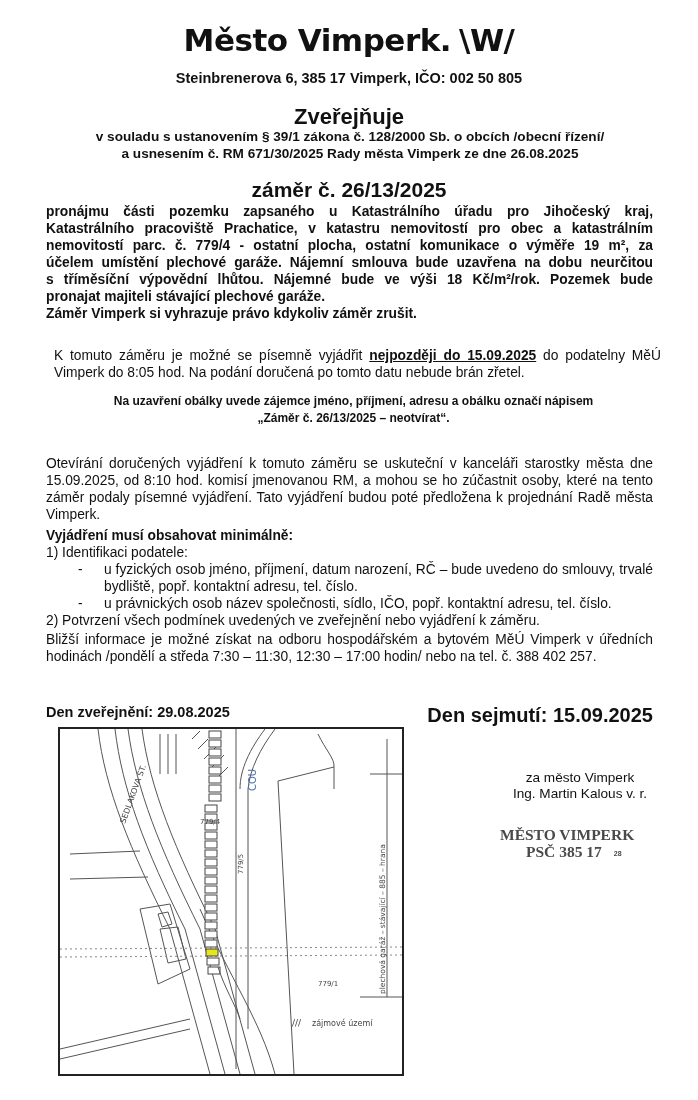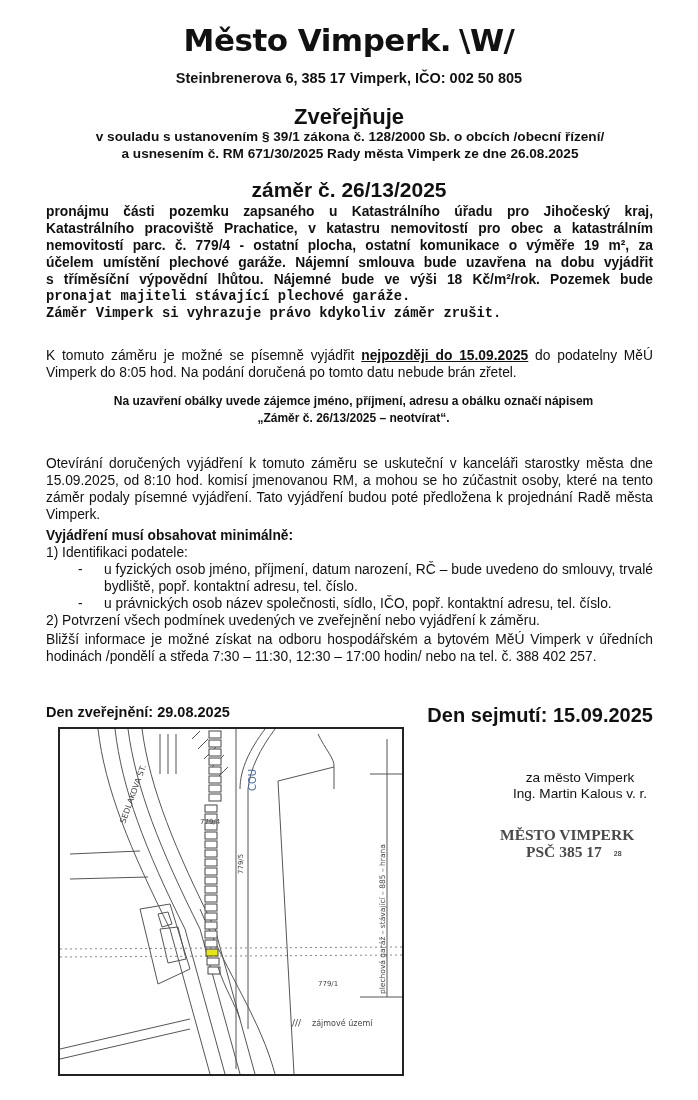--- a/index.html
+++ b/index.html
@@ -10,22 +10,22 @@
         font-weight:bold;font-size:31px;letter-spacing:-0.5px;color:#111;}
   .logo .mark{margin-left:8px;font-weight:bold;}
   .addr{left:0;width:698px;top:70px;text-align:center;font-weight:bold;font-size:14.5px;}
   .h1{left:0;width:698px;top:104px;text-align:center;font-weight:bold;font-size:22px;}
   .sub{left:60px;width:580px;top:128px;text-align:center;font-weight:bold;font-size:13.6px;line-height:17px;}
   .h2{left:0;width:698px;top:178px;text-align:center;font-weight:bold;font-size:21px;}
   .p{left:46px;width:607px;font-size:13.8px;line-height:17px;text-align:justify;}
   .bold{font-weight:bold;}
   .intent{top:203px;}
   .intent span.l{display:block;text-align:justify;text-align-last:justify;}
-  .intent span.last{text-align-last:left;font-family:Liberation Mono, monospace;}
-  .deadline{top:347px;}
+  .intent span.last{text-align-last:left;}
+  .deadline{top:347px;margin-left:8px;}
   .deadline u{font-weight:bold;}
   .envelope{left:50px;width:607px;top:393px;text-align:center;font-weight:bold;font-size:12px;line-height:17px;}
   .opening{top:455px;}
   .req{top:527px;}
   .req .title{font-weight:bold;}
   .req .sub-item{padding-left:34px;position:relative;}
   .req .sub-item .dash{position:absolute;left:32px;}
   .req .sub-item .txt{display:block;padding-left:24px;}
   .info{top:631px;}
   .pubdate{left:46px;top:704px;font-weight:bold;font-size:14.5px;}
@@ -48,21 +48,21 @@
 <div class="abs sub">
   <div>v souladu s ustanovením § 39/1 zákona č. 128/2000 Sb. o obcích /obecní řízení/</div>
   <div>a usnesením č. RM 671/30/2025 Rady města Vimperk ze dne 26.08.2025</div>
 </div>
 
 <div class="abs h2">záměr č. 26/13/2025</div>
 <div class="abs p bold intent">
   <span class="l">pronájmu části pozemku zapsaného u Katastrálního úřadu pro Jihočeský kraj,</span>
   <span class="l">Katastrálního pracoviště Prachatice, v katastru nemovitostí pro obec a katastrálním</span>
   <span class="l">nemovitostí parc. č. 779/4 - ostatní plocha, ostatní komunikace o výměře 19 m², za</span>
-  <span class="l">účelem umístění plechové garáže. Nájemní smlouva bude uzavřena na dobu vyjádřit</span>
+  <span class="l">účelem umístění plechové garáže. Nájemní smlouva bude uzavřena na dobu neurčitou</span>
   <span class="l">s tříměsíční výpovědní lhůtou. Nájemné bude ve výši 18 Kč/m²/rok. Pozemek bude</span>
   <span class="l last">pronajat majiteli stávající plechové garáže.</span>
   <span class="l last">Záměr Vimperk si vyhrazuje právo kdykoliv záměr zrušit.</span>
 </div>
 
 <div class="abs p deadline"><span>K tomuto záměru je možné se písemně vyjádřit </span><u>nejpozději do 15.09.2025</u><span> do podatelny MěÚ Vimperk do 8:05 hod. Na podání doručená po tomto datu nebude brán zřetel.</span></div>
 
 <div class="abs envelope">
   <div>Na uzavření obálky uvede zájemce jméno, příjmení, adresu a obálku označí nápisem</div>
   <div>„Záměr č. 26/13/2025 – neotvírat“.</div>

